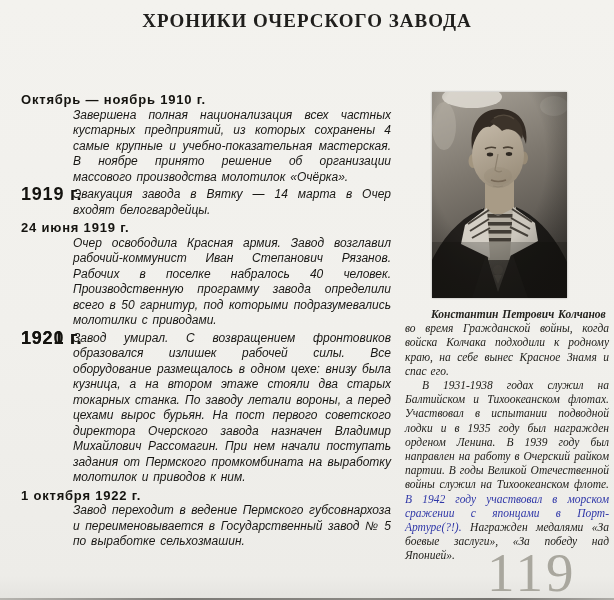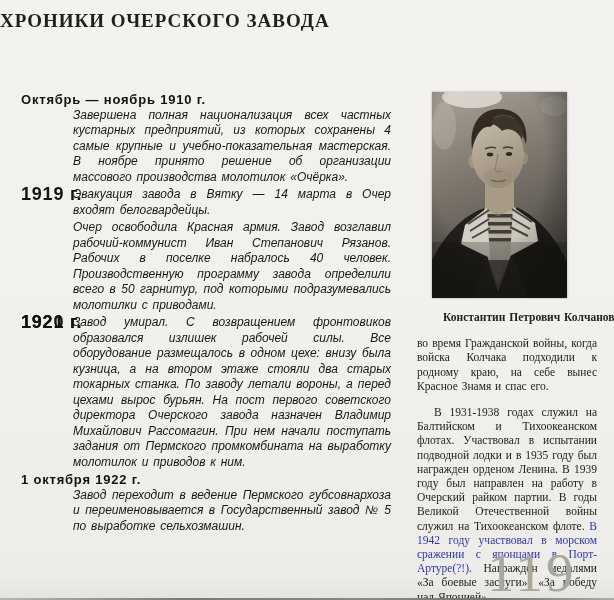--- a/index.html
+++ b/index.html
@@ -11,20 +11,21 @@
   .page{
     position:relative;width:614px;height:600px;overflow:hidden;
     background:linear-gradient(180deg,#f3f2ee 0%,#f1f0ec 55%,#edece8 96%,#e4e3df 100%);
   }
   .bottom-edge{
     position:absolute;left:0;right:0;bottom:0;height:2px;
     background:linear-gradient(90deg,#b7b5b0 0%,#7c7a76 30%,#8a8883 60%,#75736f 80%,#aeaca7 100%);
   }
   .title{
     position:absolute;top:10px;left:0;width:614px;margin:0;
+    text-align:center;
     font-family:"Liberation Serif",serif;font-weight:bold;font-size:19px;
     letter-spacing:1px;color:#201f1d;
   }
   
   .timeline{position:absolute;top:92px;left:21px;width:370px;}
   .entry{position:relative;margin-bottom:2px;}
   .entry .date{
     font-weight:bold;font-size:18px;line-height:15.5px;
     letter-spacing:0.8px;color:#14130f;white-space:nowrap;
   }
@@ -41,21 +42,21 @@
     width:135px;height:206px;margin-left:27px;
     background:#6b665f;box-shadow:0 0 2px rgba(60,58,54,.4);
   }
   .photo svg{display:block;}
   .caption{
     margin-top:9px;
     font-family:"Liberation Serif",serif;
     font-size:11.5px;line-height:14.2px;
     color:#23221e;text-align:justify;word-spacing:1px;
   }
-  .caption p{margin:12px;}
+  .caption p{margin:0;font-style:italic;}
   .cap-title{font-weight:bold;text-indent:26px;text-align:left;white-space:nowrap;}
   .cap-p2{text-indent:17px;}
   .cap-highlight{color:#3038a8;}
   
   .page-number{
     position:absolute;left:487px;top:545px;
     font-family:"Liberation Serif",serif;font-size:55px;line-height:1;
     color:#a9a79e;letter-spacing:3px;
   }
 </style>
@@ -72,20 +73,21 @@
       <div class="date">Октябрь — ноябрь 1910 г.</div>
       <div class="text">Завершена полная национализация всех частных кустарных предприятий, из которых сохранены 4 самые крупные и учебно-показательная мастерская. В ноябре принято решение об организации массового производства молотилок «Очёрка».</div>
     </div>
 
     <div class="entry inline">
       <div class="date">1919 г.</div>
       <div class="text">Эвакуация завода в Вятку — 14 марта в Очер входят белогвардейцы.</div>
     </div>
 
     <div class="entry standalone">
+      <div class="date">24 июня 1919 г.</div>
       <div class="text">Очер освободила Красная армия. Завод возглавил рабочий-коммунист Иван Степанович Рязанов. Рабочих в поселке набралось 40 человек. Производственную программу завода определили всего в 50 гарнитур, под которыми подразумевались молотилки с приводами.</div>
     </div>
 
     <div class="entry inline">
       <div class="date">1920 г.</div>
     </div>
 
     <div class="entry inline">
       <div class="date">1921 г.</div>
       <div class="text">Завод умирал. С возвращением фронтовиков образовался излишек рабочей силы. Все оборудование размещалось в одном цехе: внизу была кузница, а на втором этаже стояли два старых токарных станка. По заводу летали вороны, а перед цехами вырос бурьян. На пост первого советского директора Очерского завода назначен Владимир Михайлович Рассомагин. При нем начали поступать задания от Пермского промкомбината на выработку молотилок и приводов к ним.</div>

